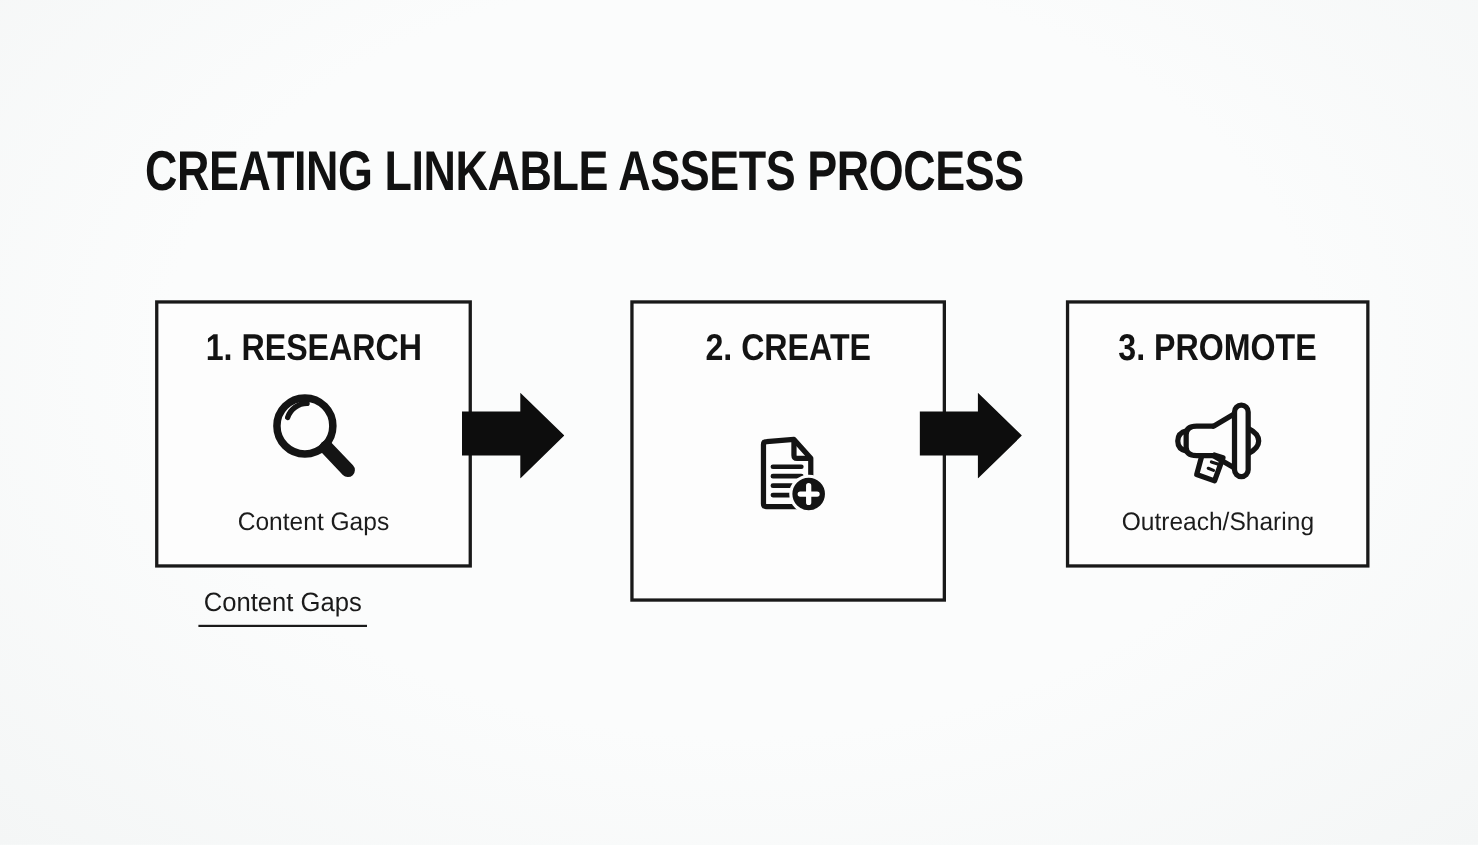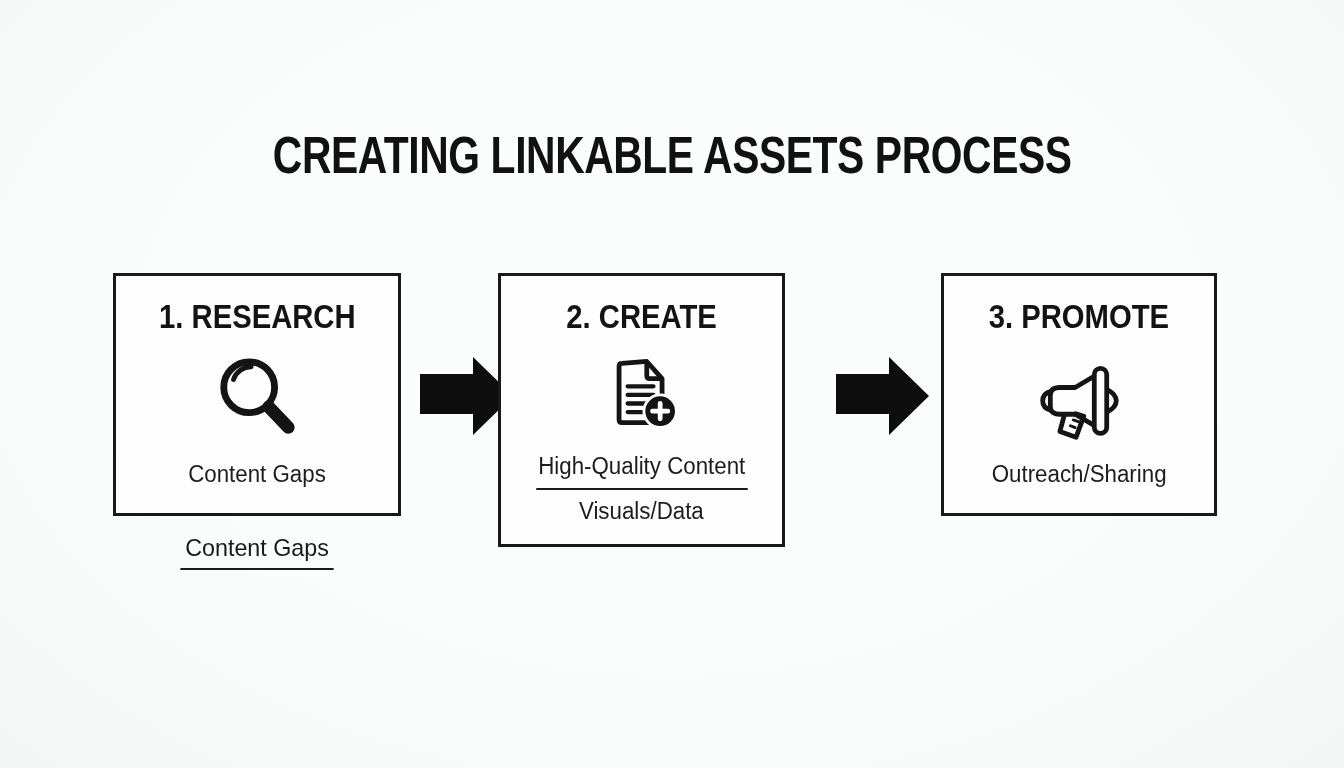--- a/index.html
+++ b/index.html
@@ -14,21 +14,21 @@
     width: 1344px;
     height: 768px;
     background: radial-gradient(ellipse at 50% 42%, #fbfcfc 55%, #f4f6f6 100%);
     color: #161616;
   }
   .title-wrap {
     position: absolute;
     top: 126px;
     left: 0;
     width: 100%;
-    text-align: center;
+    padding-left: 32px;
   }
   .title {
     display: inline-block;
     font-size: 51px;
     font-weight: 700;
     letter-spacing: -0.5px;
     color: #111;
     transform: scaleX(0.80);
     transform-origin: center;
     white-space: nowrap;
@@ -36,23 +36,24 @@
   .step-box {
     position: absolute;
     top: 273px;
     border: 3px solid #191919;
     background: #fdfdfd;
     display: flex;
     flex-direction: column;
     align-items: center;
     justify-content: space-between;
     padding: 22px 8px 24px 8px;
+    margin-left: 28px;
   }
   .box-1 { left: 113px; width: 288px; height: 243px; }
-  .box-2 { left: 498px; width: 287px; height: 274px; padding-bottom: 18px; }
+  .box-2 { left: 545px; width: 287px; height: 274px; padding-bottom: 18px; }
   .box-3 { left: 941px; width: 276px; height: 243px; }
   .step-heading {
     font-size: 34px;
     font-weight: 700;
     color: #131313;
     transform: scaleX(0.86);
     transform-origin: center;
     white-space: nowrap;
     line-height: 1.1;
   }
@@ -133,24 +134,20 @@
     <div class="step-heading">2. CREATE</div>
     <div class="icon-slot">
       <svg width="86" height="88" viewBox="0 0 90 90" aria-hidden="true">
         <path d="M24,14 Q21,14 21,17 L21,73 Q21,76 24,76 L63,76 Q66,76 66,73 L66,30 L50,12 L24,14 Z" fill="#fdfdfd" stroke="#141414" stroke-width="5" stroke-linejoin="round"></path>
         <path d="M50,12 L50,27 Q50,30 53,30 L66,30" fill="none" stroke="#141414" stroke-width="5" stroke-linejoin="round"></path>
         <path d="M30,38 H57 M30,47 H57 M30,56 H57 M30,65 H46" stroke="#141414" stroke-width="4.5" stroke-linecap="round"></path>
         <circle cx="64" cy="64" r="17" fill="#141414" stroke="#fdfdfd" stroke-width="3"></circle>
         <path d="M64,56 V72 M56,64 H72" stroke="#ffffff" stroke-width="5" stroke-linecap="round"></path>
       </svg>
     </div>
-    <div class="label-stack">
-      <div class="step-label underlined-divider">High-Quality Content</div>
-      <div class="step-label">Visuals/Data</div>
-    </div>
   </div>
 
   <svg class="arrow arrow-2" width="93" height="78" viewBox="0 0 93 78">
     <polygon points="0,17 53,17 53,0 93,39 53,78 53,57 0,57" fill="#0d0d0d"></polygon>
   </svg>
 
   <div class="step-box box-3">
     <div class="step-heading">3. PROMOTE</div>
     <div class="icon-slot">
       <svg width="96" height="86" viewBox="0 0 100 90" aria-hidden="true">

